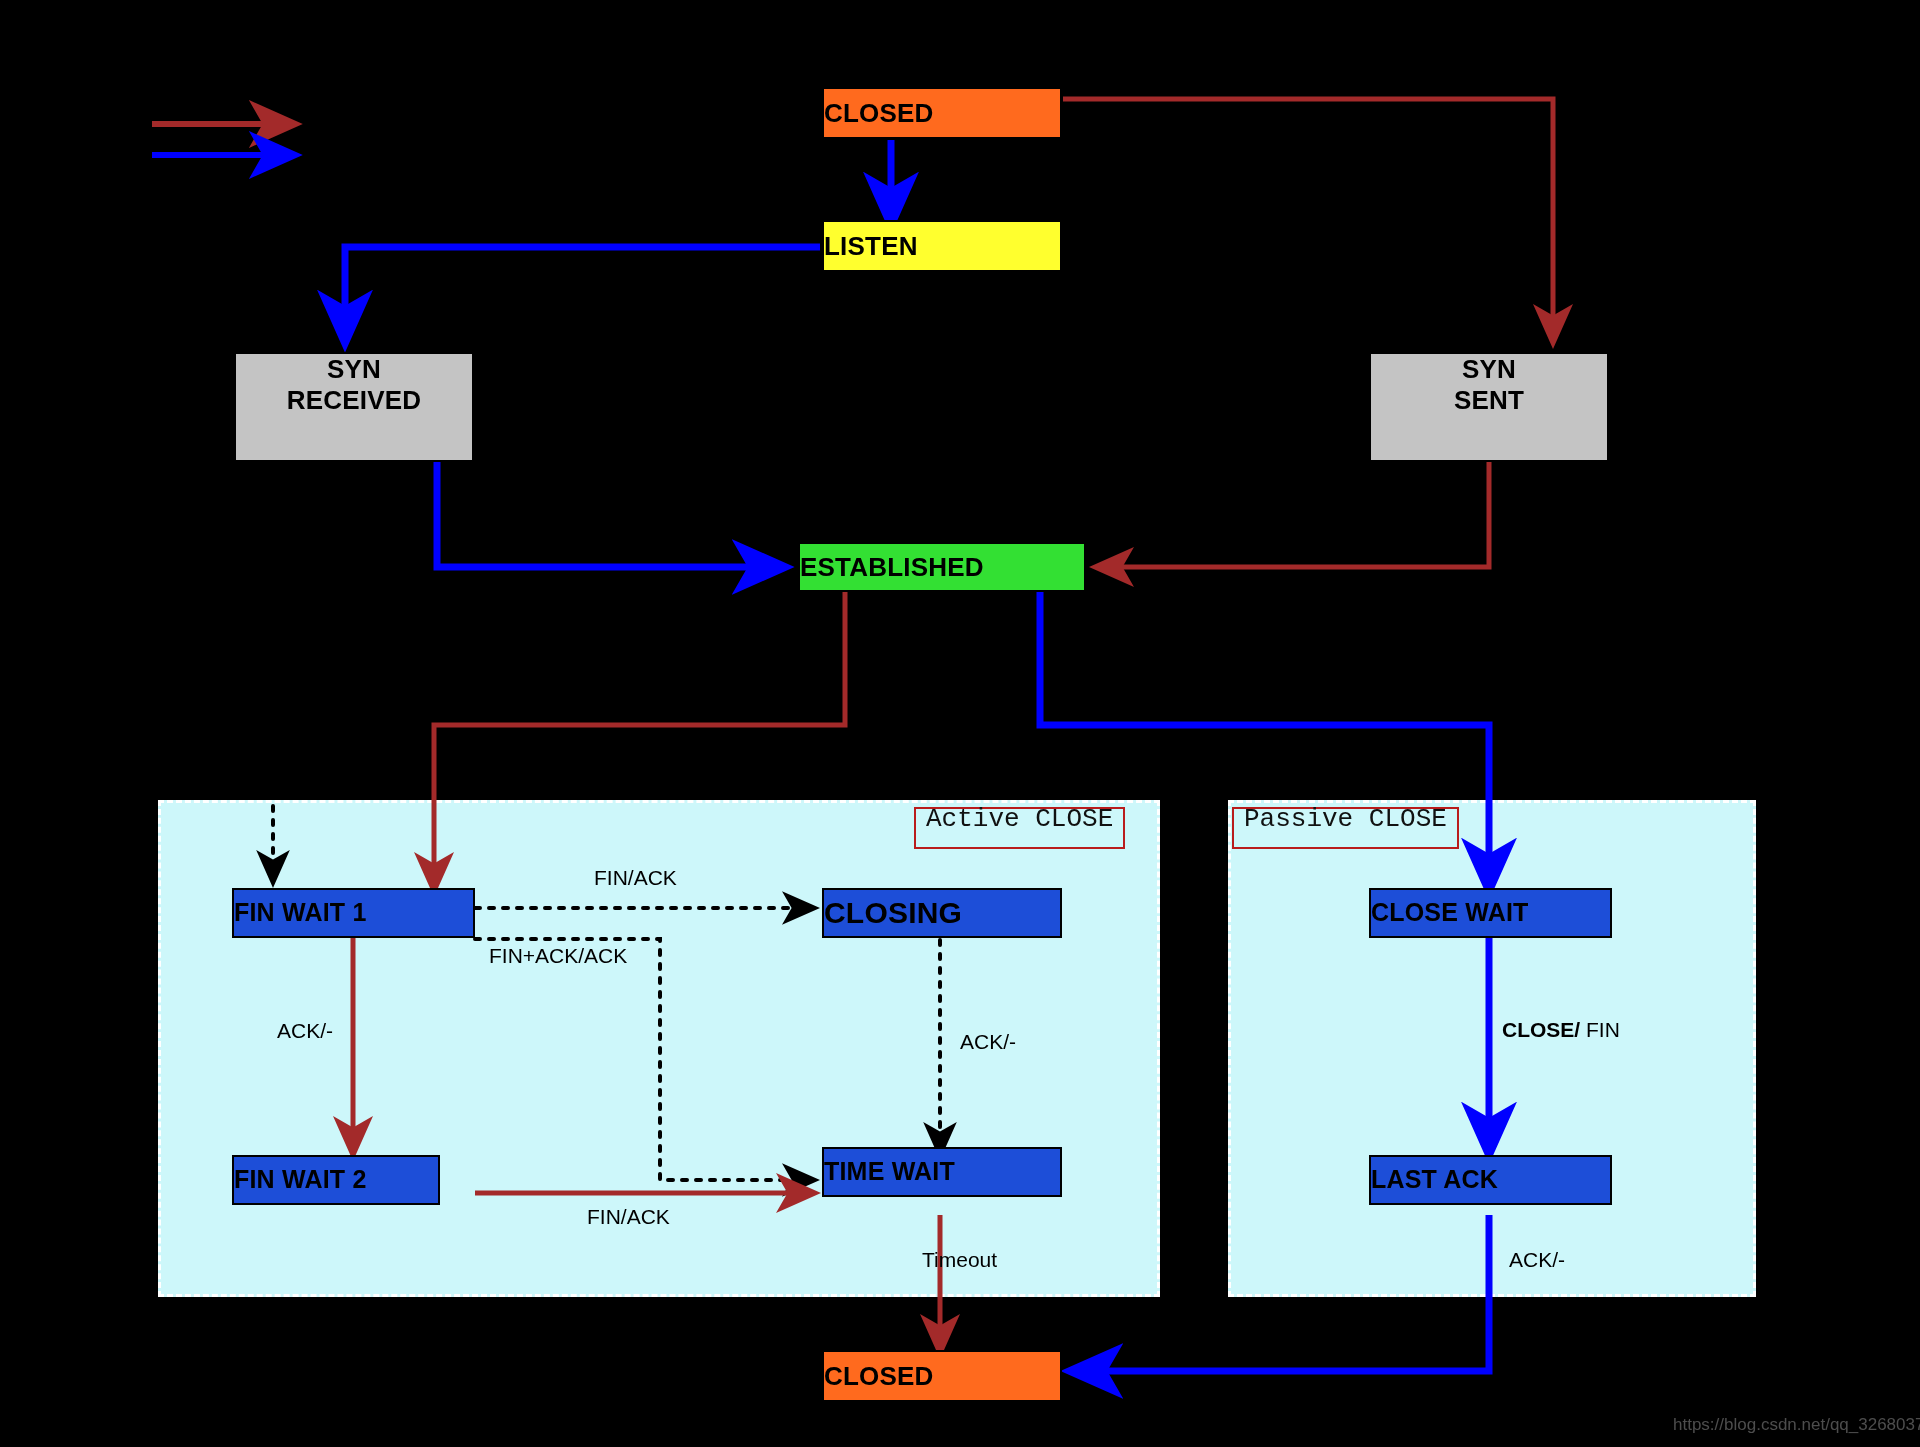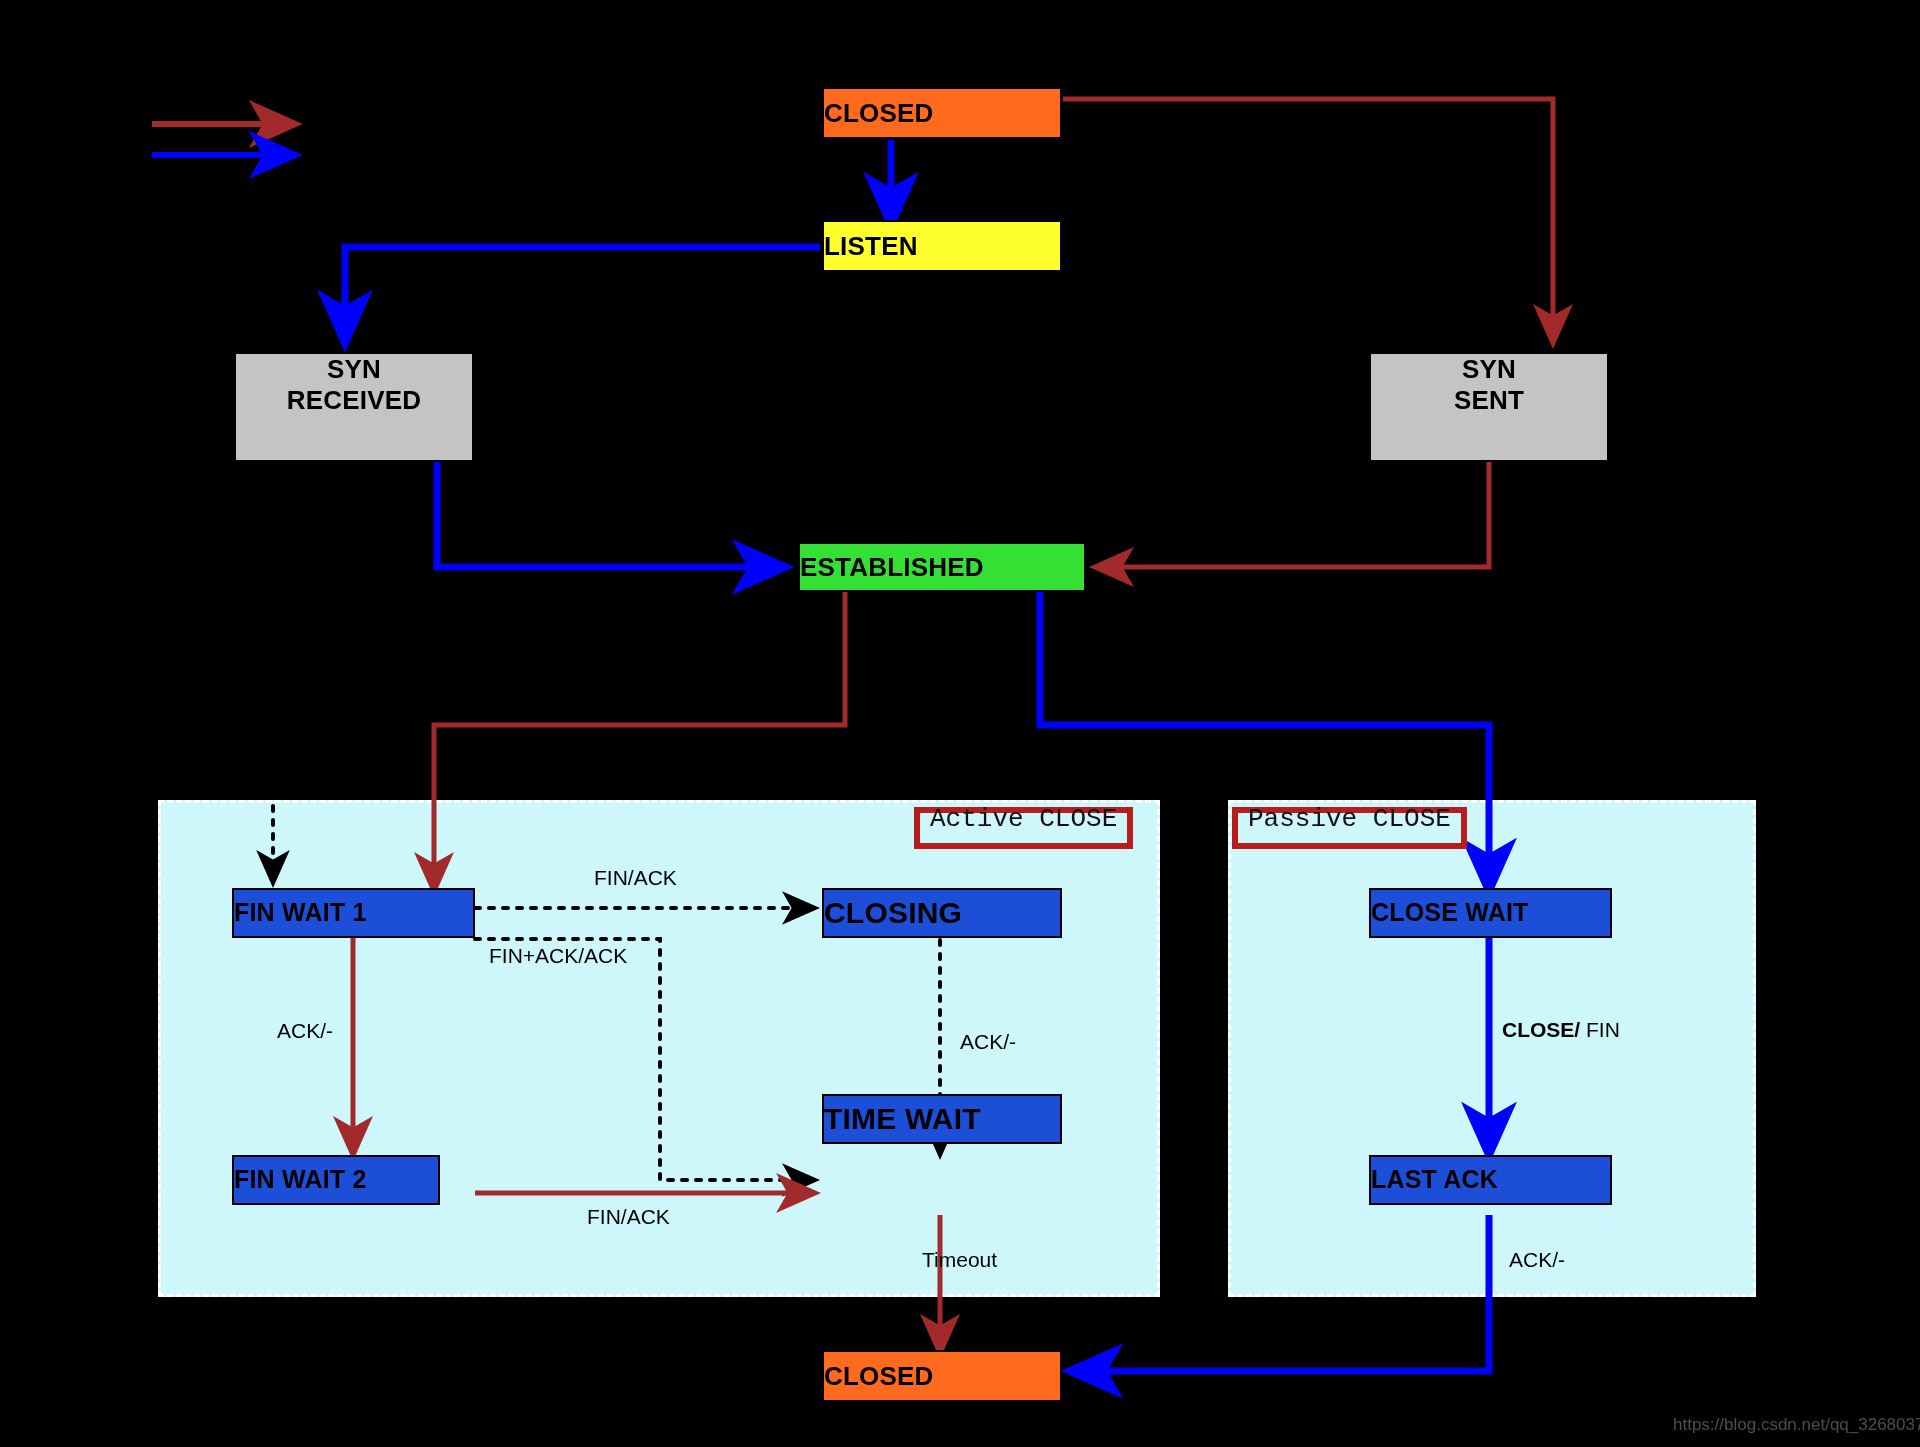--- a/index.html
+++ b/index.html
@@ -49,21 +49,21 @@
   .region {
     position: absolute;
     box-sizing: border-box;
     background: #CDF7FA;
     border: 3px dashed #FFFFFF;
   }
   .region-label {
     position: absolute;
     box-sizing: border-box;
     background: #CDF7FA;
-    border: 6px solid #b91c1c;
+    border: 2px solid #b91c1c;
     font-family: "Liberation Mono", monospace;
     font-size: 26px;
     color: #111111;
     display: flex;
     align-items: center;
     justify-content: center;
     padding: 2px 10px 20px 10px;
     white-space: nowrap;
   }
   .edge-label {
@@ -168,21 +168,21 @@
   </div>
 
   <div class="node node-yellow" style="left:822px; top:888px; width:240px; height:50px; font-size:30px;">
     <span>CLOSING</span>
   </div>
 
   <div class="node node-yellow" style="left:232px; top:1155px; width:208px; height:50px; font-size:25px;">
     <span>FIN WAIT 2</span>
   </div>
 
-  <div class="node node-yellow" style="left:822px; top:1094px; width:240px; height:50px; font-size:30px;">
+  <div class="node node-yellow" style="left:822px; top:1147px; width:240px; height:50px; font-size:25px;">
     <span>TIME WAIT</span>
   </div>
 
   <div class="node node-yellow" style="left:1369px; top:888px; width:243px; height:50px; font-size:25px;">
     <span>CLOSE WAIT</span>
   </div>
 
   <div class="node node-yellow" style="left:1369px; top:1155px; width:243px; height:50px; font-size:25px;">
     <span>LAST ACK</span>
   </div>

